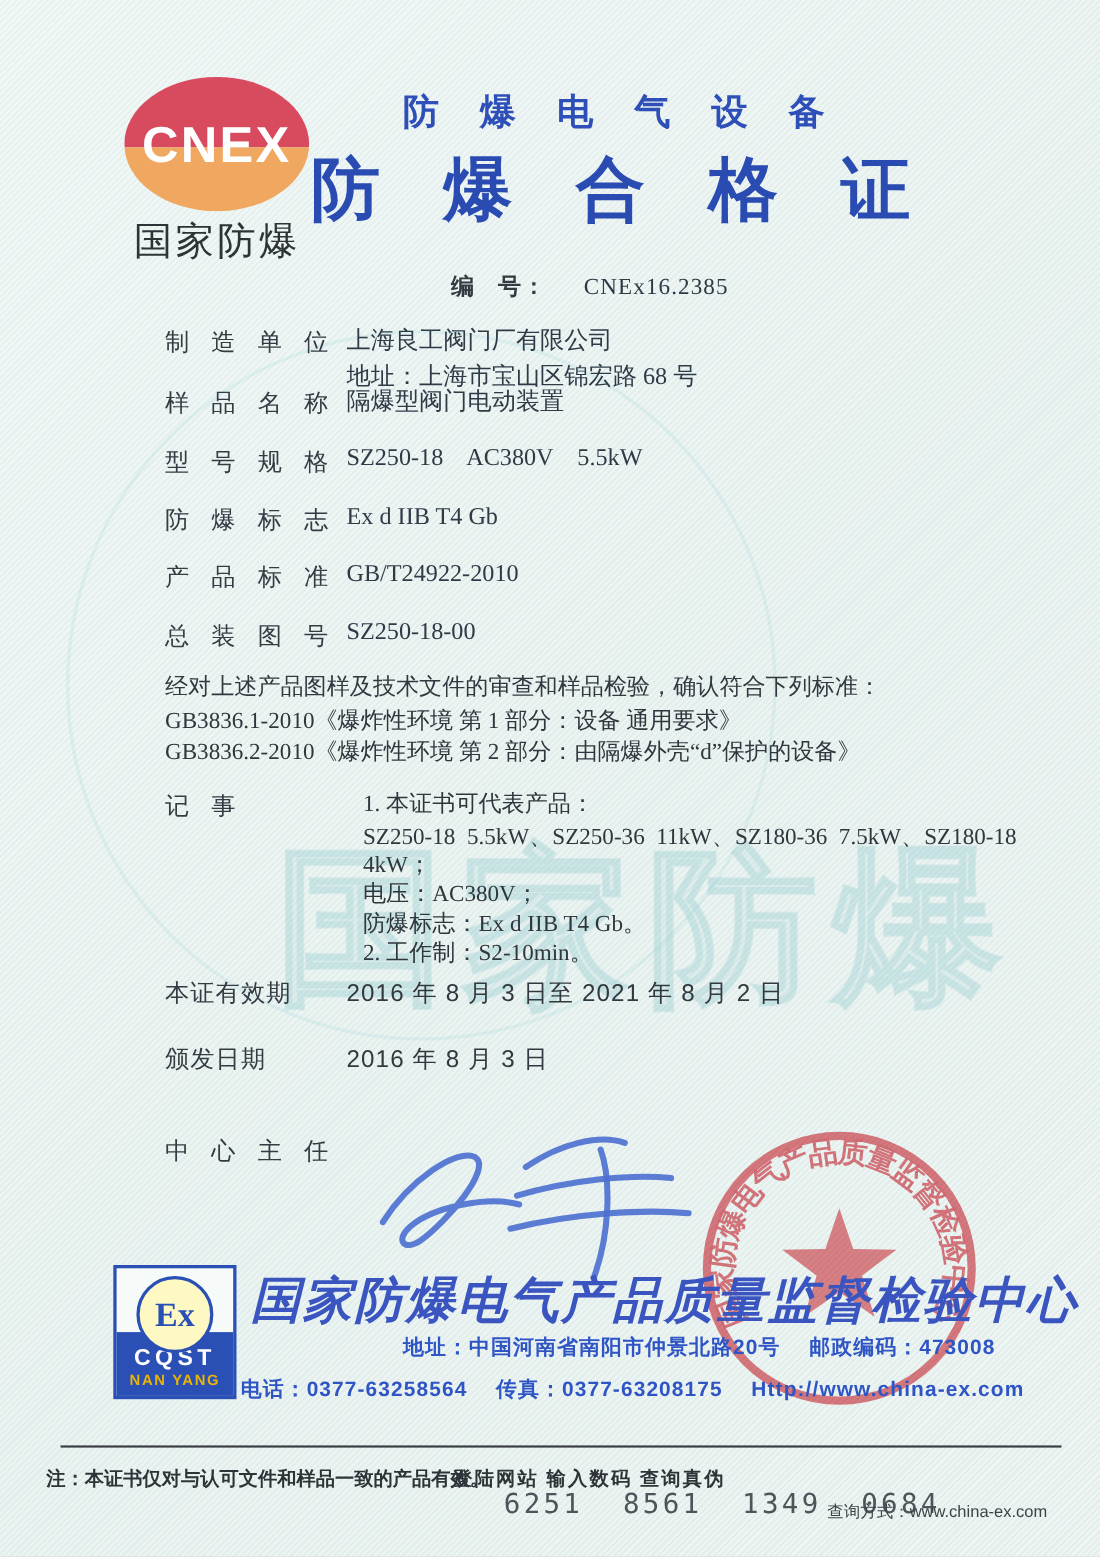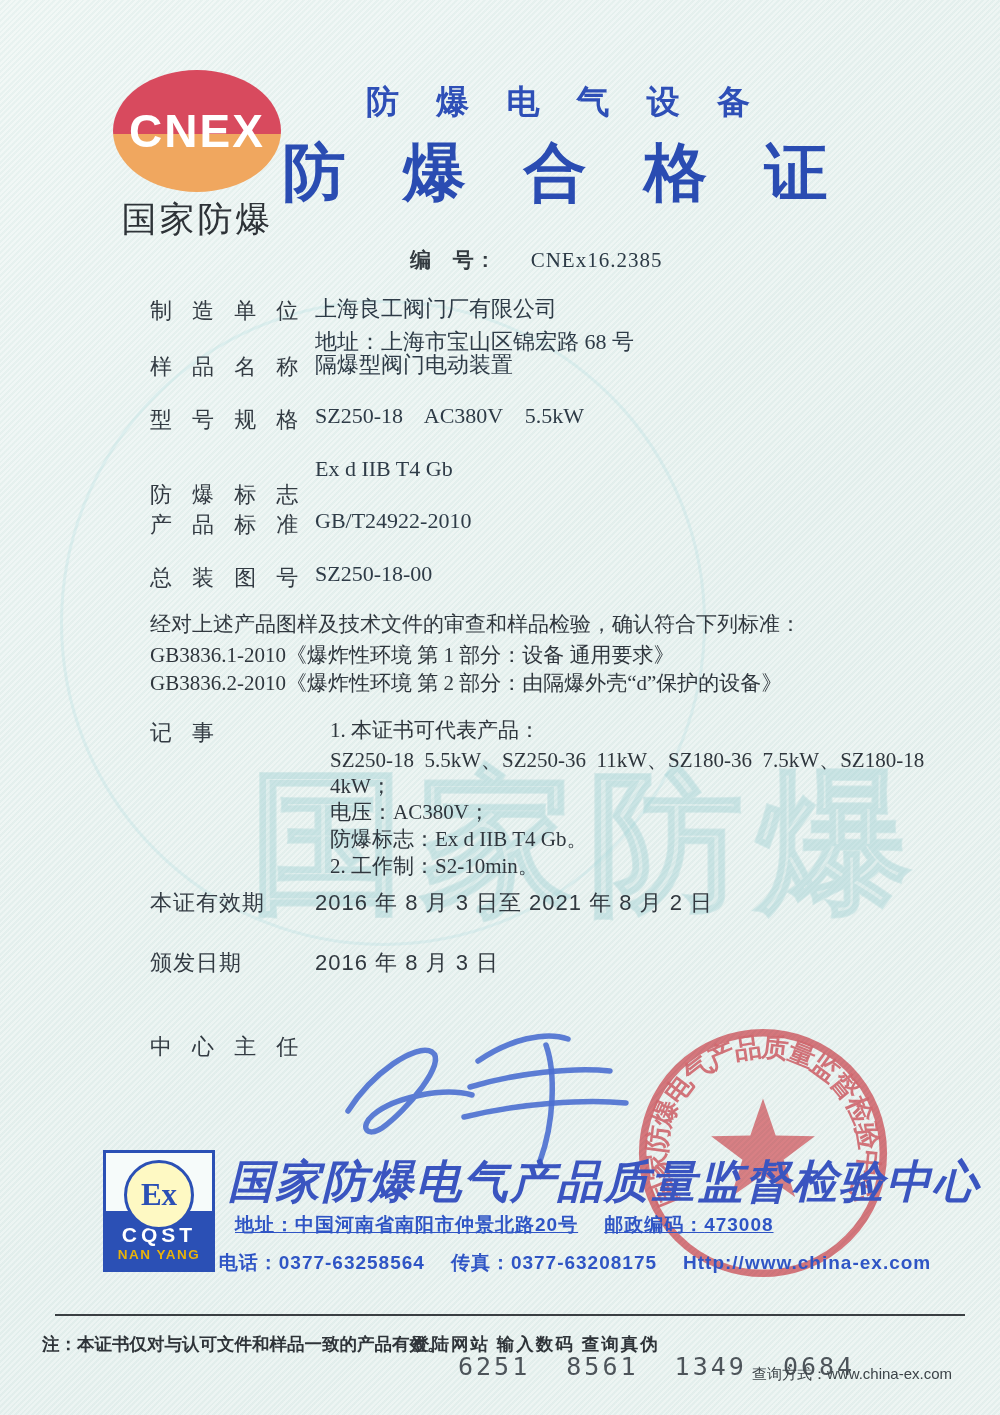--- a/index.html
+++ b/index.html
@@ -81,22 +81,22 @@
   .exlogo-circle span{color:#2b50b5;font-weight:bold;font-size:31px;font-family:"Liberation Serif",serif;}
   .exlogo-band{position:absolute;left:0;bottom:0;width:100%;height:58px;background:#2b50b5;
     display:flex;flex-direction:column;align-items:center;justify-content:flex-end;padding-bottom:5px;box-sizing:border-box;}
   .exlogo-band .l1{color:#fff;font-size:21px;font-weight:bold;letter-spacing:4px;line-height:1.05;}
   .exlogo-band .l2{color:#eab308;font-size:13.5px;font-weight:bold;letter-spacing:1.5px;line-height:1.3;}
 
   
   .issuer-name{left:228px;top:1152px;width:690px;text-align:center;
     font-size:45px;font-weight:bold;font-style:italic;color:#3a55c0;
     font-family:"Liberation Serif","DejaVu Serif",serif;letter-spacing:2px;white-space:nowrap;}
-  .issuer-line1{left:235px;top:1212px;width:670px;text-align:left;
-    font-size:19px;font-weight:bold;color:#2f55c5;letter-spacing:1px;white-space:nowrap;text-decoration:underline;}
+  .issuer-line1{left:235px;top:1212px;width:670px;text-align:right;
+    font-size:19px;font-weight:bold;color:#2f55c5;letter-spacing:1px;white-space:nowrap;}
   .issuer-line2{left:215px;top:1250px;width:720px;text-align:center;
     font-size:19px;font-weight:bold;color:#2f55c5;letter-spacing:1px;white-space:nowrap;}
   .issuer-line1 .gap,.issuer-line2 .gap{display:inline-block;width:26px;}
 
   
   .footer-rule{left:55px;top:1314px;width:910px;height:2px;background:#3a3f43;}
   .footer-note{left:42px;top:1332px;font-size:17.5px;font-weight:bold;color:#2e3338;white-space:nowrap;}
   .footer-hint{left:412px;top:1332px;font-size:17.5px;font-weight:bold;color:#2e3338;letter-spacing:2px;white-space:nowrap;}
   .footer-code{left:458px;top:1352px;font-size:25px;color:#4d545a;
     font-family:"DejaVu Sans Mono",monospace;letter-spacing:3px;white-space:pre;}
@@ -127,21 +127,21 @@
   <div class="flabel" style="top:296px;">制 造 单 位</div>
   <div class="fvalue" style="top:294px;">上海良工阀门厂有限公司</div>
   <div class="fvalue" style="top:327px;">地址：上海市宝山区锦宏路 68 号</div>
 
   <div class="flabel" style="top:352px;">样 品 名 称</div>
   <div class="fvalue" style="top:350px;">隔爆型阀门电动装置</div>
 
   <div class="flabel" style="top:405px;">型 号 规 格</div>
   <div class="fvalue" style="top:403px;">SZ250-18    AC380V    5.5kW</div>
 
-  <div class="flabel" style="top:480px;">防 爆 标 志</div>
+  <div class="flabel" style="top:458px;">防 爆 标 志</div>
   <div class="fvalue" style="top:456px;">Ex d IIB T4 Gb</div>
 
   <div class="flabel" style="top:510px;">产 品 标 准</div>
   <div class="fvalue" style="top:508px;">GB/T24922-2010</div>
 
   <div class="flabel" style="top:563px;">总 装 图 号</div>
   <div class="fvalue" style="top:561px;">SZ250-18-00</div>
 
   <div class="std" style="top:610px;font-family:'Liberation Sans',sans-serif;color:#31383f;">经对上述产品图样及技术文件的审查和样品检验，确认符合下列标准：</div>
   <div class="std" style="top:641px;">GB3836.1-2010《爆炸性环境 第 1 部分：设备 通用要求》</div>

